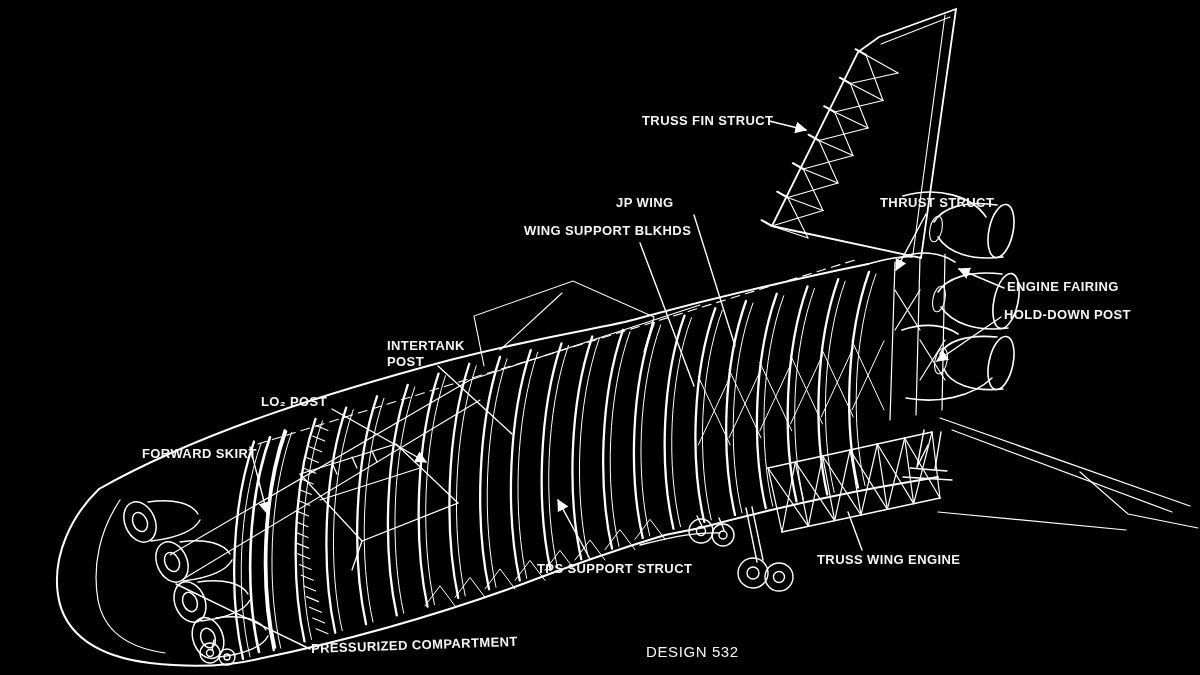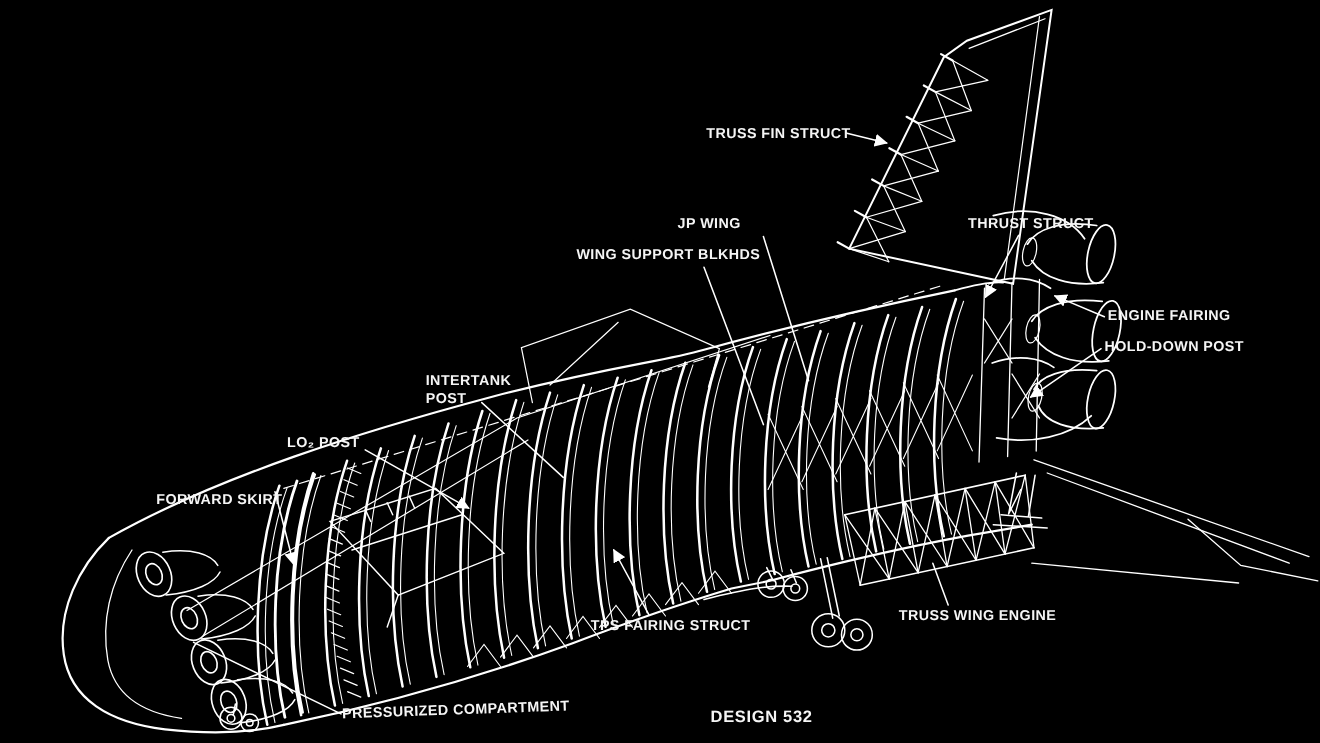--- a/index.html
+++ b/index.html
@@ -1,21 +1,21 @@
 <!DOCTYPE html>
 <html><head>
 <meta charset="utf-8">
 <style>
   html,body{margin:0;padding:0;background:#000;}
   .stage{position:relative;width:1200px;height:675px;background:#000;overflow:hidden;
          font-family:"Liberation Sans", sans-serif;}
   .stage svg{position:absolute;left:0;top:0;}
   .callout{position:absolute;color:#f5f5f5;font-weight:bold;font-size:13px;
            letter-spacing:.4px;line-height:16px;white-space:pre-line;z-index:5;}
-  .design-label{position:absolute;color:#f5f5f5;font-weight:bold;font-size:15px;
+  .design-label{position:absolute;color:#f5f5f5;font-weight:normal;font-size:15px;
            letter-spacing:.6px;z-index:5;}
   
   .co-truss-fin{left:642px;top:113px;}
   .co-jp-tank{left:616px;top:195px;}
   .co-wing-support{left:524px;top:223px;}
   .co-thrust{left:880px;top:195px;}
   .co-engine-fairing{left:1007px;top:279px;}
   .co-hold-down{left:1004px;top:307px;text-align:right;}
   .co-intertank{left:387px;top:338px;}
   .co-lo2{left:261px;top:394px;}
@@ -274,17 +274,17 @@
   <div class="callout co-truss-fin">TRUSS FIN STRUCT</div>
   <div class="callout co-jp-tank">JP WING</div>
   <div class="callout co-wing-support">WING SUPPORT BLKHDS</div>
   <div class="callout co-thrust">THRUST STRUCT</div>
   <div class="callout co-engine-fairing">ENGINE FAIRING</div>
   <div class="callout co-hold-down">HOLD-DOWN POST</div>
   <div class="callout co-intertank">INTERTANK
 POST</div>
   <div class="callout co-lo2">LO₂ POST</div>
   <div class="callout co-forward-skirt">FORWARD SKIRT</div>
-  <div class="callout co-tps">TPS FAIRING STRUCT</div>
+  <div class="callout co-tps">TPS SUPPORT STRUCT</div>
   <div class="callout co-truss-wing">TRUSS WING ENGINE</div>
   <div class="callout co-pressurized">PRESSURIZED COMPARTMENT</div>
   <div class="design-label lbl-design">DESIGN 532</div>
 </div>
 
 </body></html>

